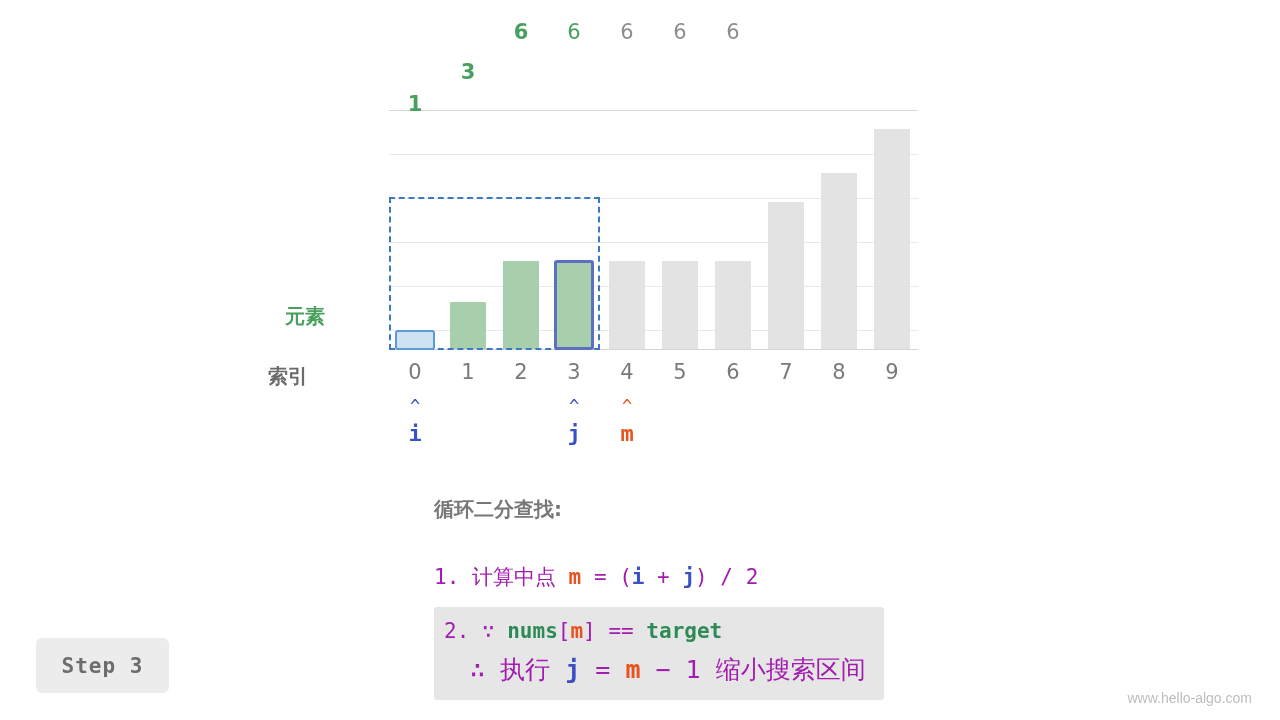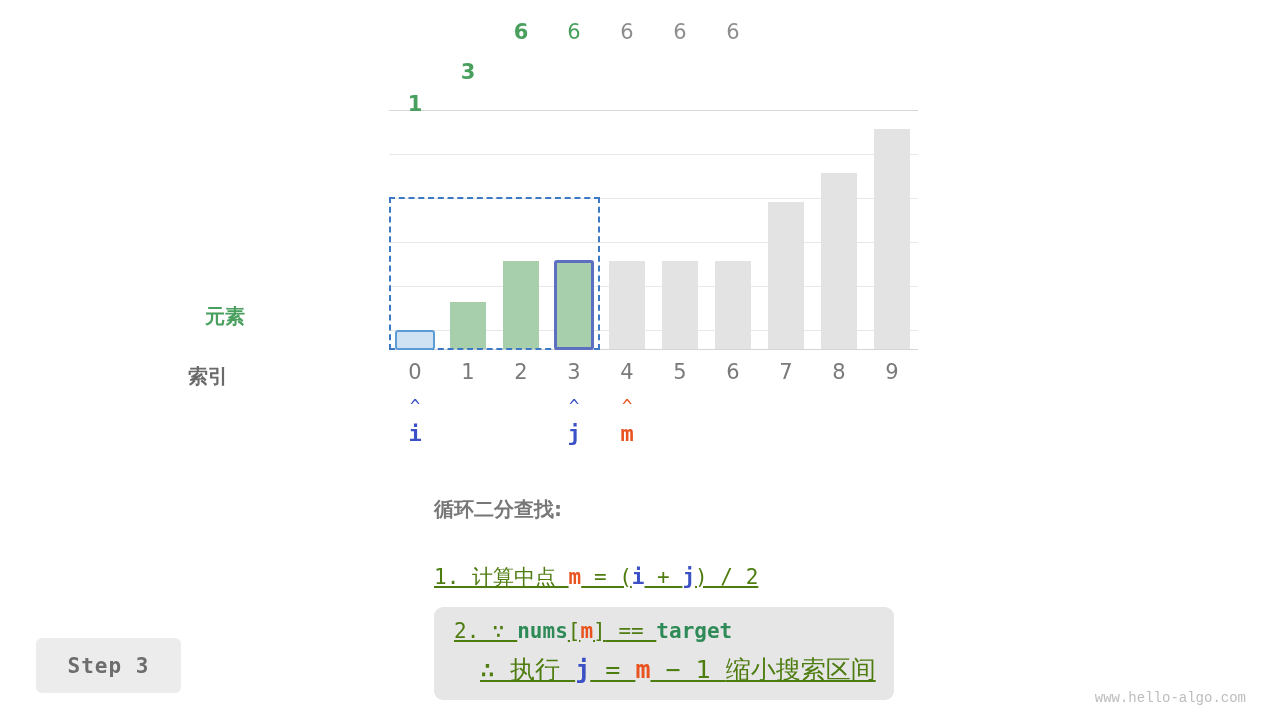--- a/index.html
+++ b/index.html
@@ -106,20 +106,21 @@
     width: 60px;
     text-align: center;
     font-size: 21px;
     color: #7a7a7a;
   }
 
   .row-title {
     position: absolute;
     font-size: 20px;
     font-weight: bold;
+    text-align: right;
     width: 120px;
   }
   .row-title.elem {
     left: 205px;
     top: 303px;
     color: #49a05e;
   }
   .row-title.index {
     left: 188px;
     top: 363px;
@@ -162,69 +163,69 @@
   .line1 {
     font-size: 21px;
     color: #555555;
     font-family: "DejaVu Sans Mono", monospace;
     margin-bottom: 16px;
     white-space: nowrap;
   }
   .hl-box {
     display: inline-block;
     background: #e6e6e6;
-    border-radius: 9px;
-    padding: 12px 18px 14px 20px;
+    border-radius: 3px;
+    padding: 12px 18px 14px 10px;
   }
   .line2 {
     font-size: 21px;
     color: #555555;
     font-family: "DejaVu Sans Mono", monospace;
     white-space: nowrap;
   }
   .line3 {
     font-size: 25px;
     color: #555555;
     font-family: "DejaVu Sans Mono", monospace;
     white-space: nowrap;
     margin-top: 10px;
     padding-left: 26px;
   }
   .code-blue { color: #3b50c4; font-weight: bold; }
   .code-orange { color: #e8531f; font-weight: bold; }
   .code-green { color: #2e8b57; font-weight: bold; }
-  .code-plain { color: #4d7c0f; text-decoration: underline; }
+  .code-plain { color: #a21caf; }
 
   
   .step-badge {
     position: absolute;
     left: 36px;
     top: 638px;
-    width: 145px;
+    width: 133px;
     height: 55px;
     background: #ececec;
     border-radius: 6px;
     display: flex;
     align-items: center;
     justify-content: center;
     font-family: "DejaVu Sans Mono", monospace;
     font-size: 21px;
     font-weight: bold;
     color: #6d6d6d;
     letter-spacing: 1px;
   }
 
   
   .watermark {
     position: absolute;
-    right: 34px;
+    right: 28px;
     bottom: 14px;
     font-size: 14px;
     color: #bdbdbd;
-    font-family: Liberation Mono, monospace;
+    font-family: Liberation Sans, sans-serif;
   }
 </style>
 </head>
 <body>
 
 <div class="stage">
 
   <div class="chart">
     <div class="gridline top" style="top:0px;"></div>
     <div class="gridline" style="top:44px;"></div>

